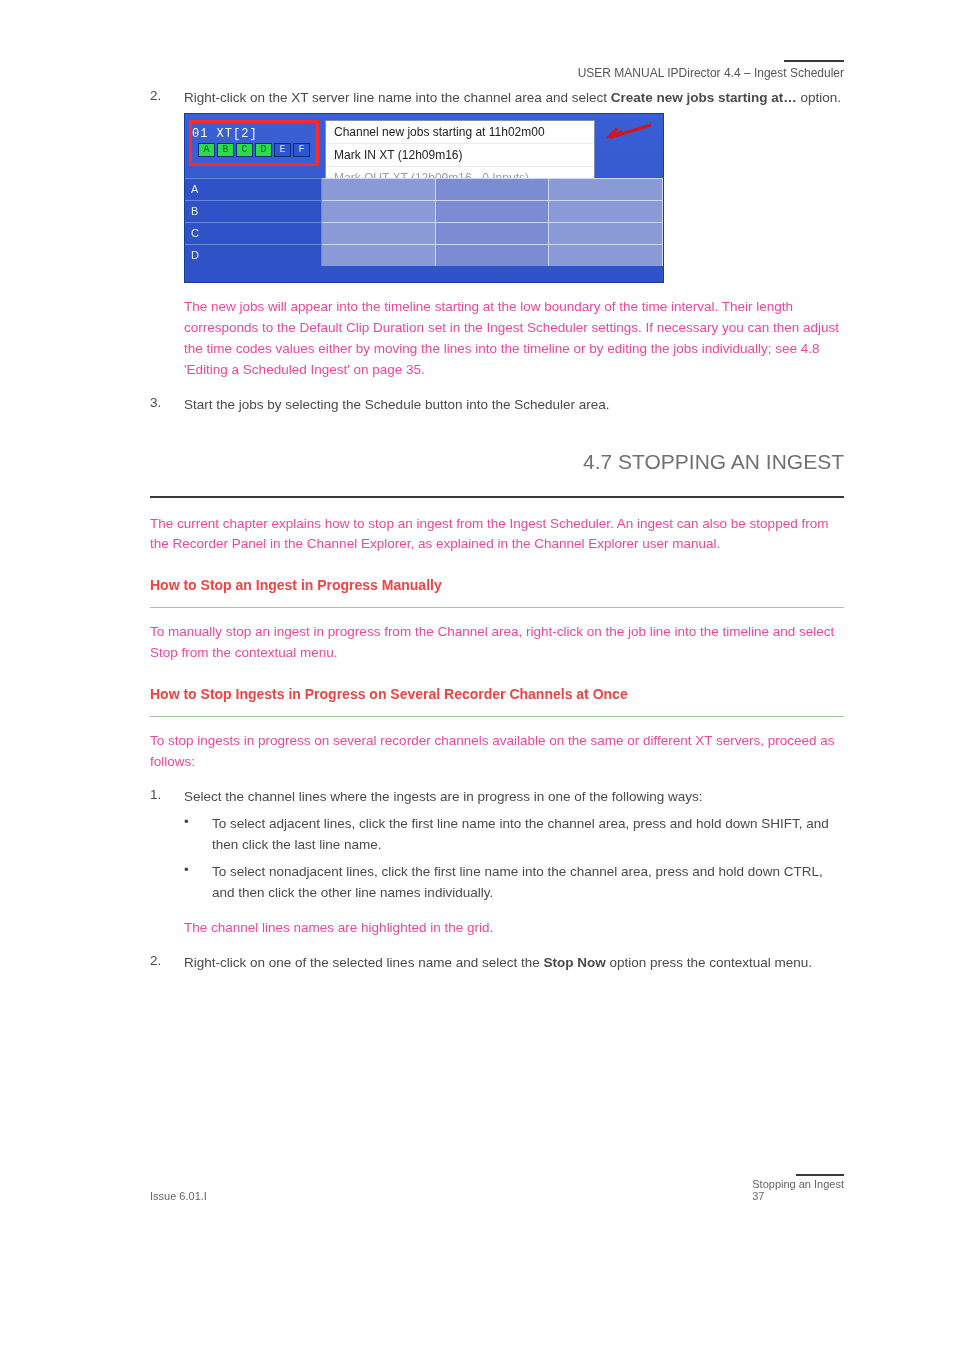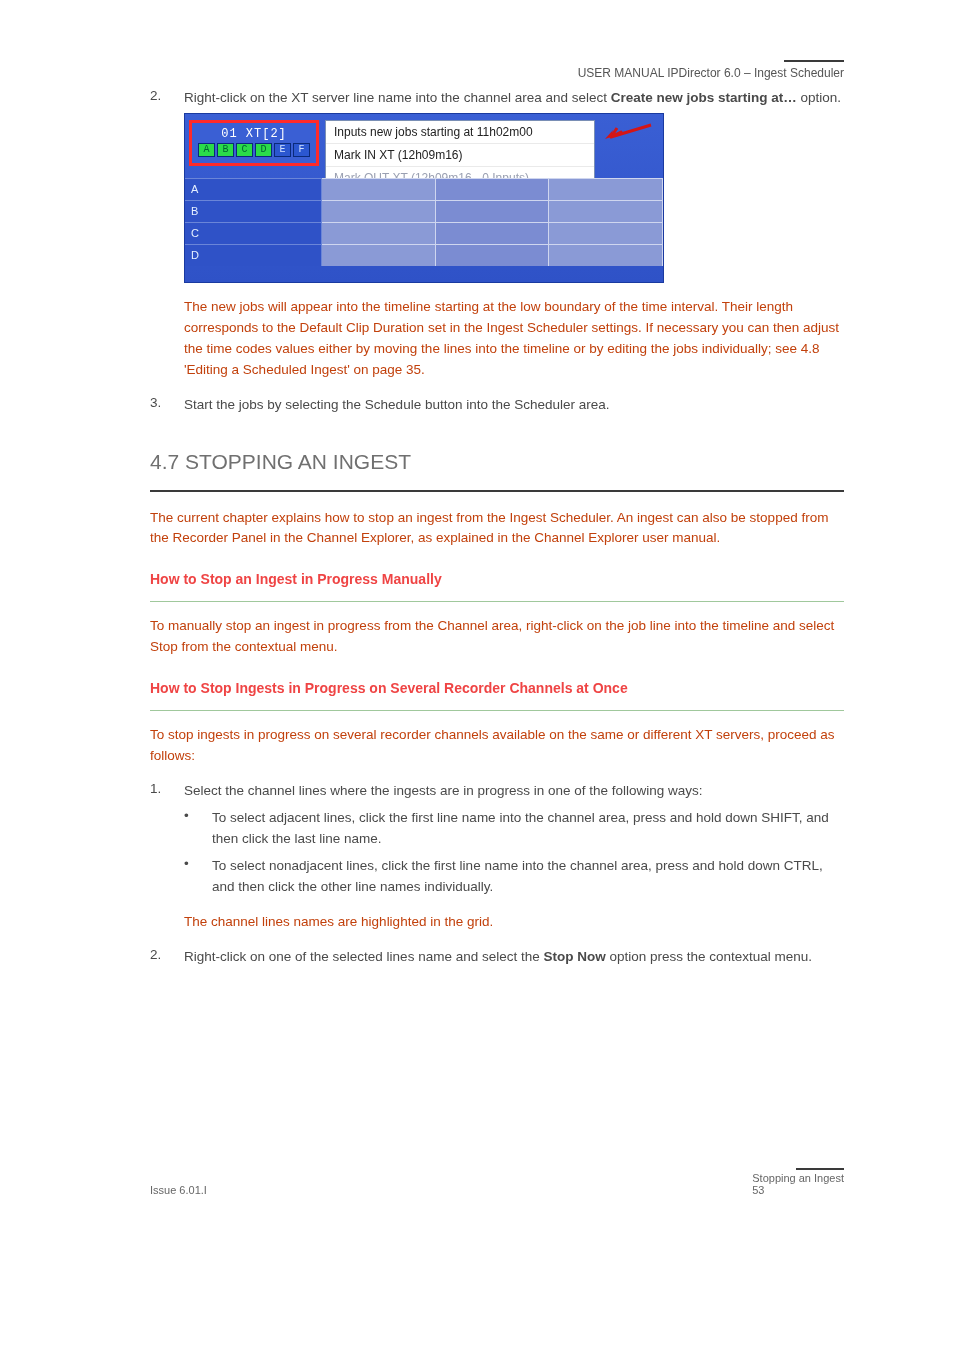--- a/index.html
+++ b/index.html
@@ -2,64 +2,64 @@
 <html><head>
 <meta charset="utf-8">
 <style>
   * { box-sizing: border-box; margin: 0; padding: 0; }
   html, body { width: 954px; background: #fff; font-family: Arial, Helvetica, sans-serif; color: #4a4a4a; }
   .page { width: 954px; padding: 60px 110px 40px 150px; }
   .header-line { height: 2px; background: #3a3a3a; width: 60px; float: right; margin-top: 0; }
   .clear { clear: both; }
   .header-text { text-align: right; font-size: 12px; color: #555; margin-top: 4px; }
 
-  .body-text { font-size: 13.5px; line-height: 1.55; color: #c2410c; margin: 14px 0; }
+  .body-text { font-size: 13.5px; line-height: 1.55; color: #ec4899; margin: 14px 0; }
   .list-row { display: flex; margin: 8px 0 4px 0; }
   .list-num { width: 34px; font-size: 13.5px; color: #4a4a4a; }
   .list-txt { flex: 1; font-size: 13.5px; line-height: 1.55; color: #4a4a4a; }
 
   
   .shot-wrap { margin: 2px 0 10px 34px; width: 480px; height: 170px; position: relative; background: linear-gradient(#3a5fd4,#2f52c7); border: 1px solid #1a3aa0; }
   .xt-box { position: absolute; left: 4px; top: 6px; width: 130px; border: 3px solid #ff2a2a; background: #3a5fd4; }
-  .xt-title { text-align: center; color: #ffffff; font-family: "Courier New", monospace; font-size: 12px; padding: 4px 0 2px; letter-spacing: 1px; }
+  .xt-title { text-align: left; color: #ffffff; font-family: "Courier New", monospace; font-size: 12px; padding: 4px 0 2px; letter-spacing: 1px; }
   .xt-chips { display: flex; justify-content: center; gap: 2px; padding: 0 4px 6px; }
   .chip { width: 17px; height: 14px; display: flex; align-items: center; justify-content: center; font-family: "Courier New", monospace; font-size: 10px; border: 1px solid #0a2a7a; }
   .chip.green { background: #2bdc4a; color: #063; }
   .chip.blue  { background: #2b57d0; color: #cfe0ff; }
   .menu-box { position: absolute; left: 140px; top: 6px; width: 270px; background: #fff; border: 1px solid #7a8fb5; }
   .menu-item { font-size: 12px; padding: 4px 8px; color: #222; border-bottom: 1px solid #eaeaea; }
   .menu-item.disabled { color: #9aa0b2; }
   .arrow { position: absolute; left: 418px; top: 8px; width: 50px; height: 20px; }
   .arrow svg { width: 50px; height: 20px; }
   .rows-area { position: absolute; left: 0; right: 0; top: 64px; bottom: 0; }
   .xtrow { height: 22px; display: flex; }
   .xtcell-label { width: 137px; background: #2f52c7; color: #e6f0ff; font-family: Verdana, sans-serif; font-size: 11px; padding-left: 6px; display: flex; align-items: center; border-right: 1px solid #6a85d8; border-top: 1px solid #6a85d8; }
   .xtcell { flex: 1; background: #8a9ad6; border-right: 1px solid #cfd6ef; border-top: 1px solid #cfd6ef; }
   .xtcell-odd { background: #7b8cd2; }
 
-  h2.sec { font-size: 21px; font-weight: normal; color: #707070; margin: 34px 0 16px; }
+  h2.sec { font-size: 21px; font-weight: normal; color: #707070; margin: 34px 0 22px; text-align: right; }
   .rule-thick { height: 2px; background: #3a3a3a; margin-bottom: 16px; }
   .rule-thin { height: 1px; background: #a0c89c; margin: 14px 0; }
   h3.sub { font-size: 14px; font-weight: bold; color: #ef4444; margin: 22px 0 6px; }
   .bullet-row { display: flex; margin: 6px 0; }
   .bullet-dot { width: 28px; font-size: 13.5px; color: #4a4a4a; }
   .bullet-txt { flex: 1; font-size: 13.5px; line-height: 1.55; color: #4a4a4a; }
 
   .footer { margin-top: 200px; display: flex; justify-content: space-between; align-items: flex-end; font-size: 11px; color: #666; }
   .footer-right { }
   .footer-line { height: 2px; background: #3a3a3a; width: 48px; margin-left: auto; margin-bottom: 2px; }
 </style>
 </head>
 <body>
 
 <div class="page">
 
   <div class="header-line"></div>
   <div class="clear"></div>
-  <div class="header-text">USER MANUAL IPDirector 6.0 – Ingest Scheduler</div>
+  <div class="header-text">USER MANUAL IPDirector 4.4 – Ingest Scheduler</div>
 
   <div class="list-row">
     <div class="list-num">2.</div>
     <div class="list-txt">
       <span>Right-click on the XT server line name into the channel area and select</span><b> Create new jobs starting at…</b><span> option.</span>
     </div>
   </div>
 
   <div class="shot-wrap">
     <div class="xt-box">
@@ -67,21 +67,21 @@
       <div class="xt-chips">
         <div class="chip green">A</div>
         <div class="chip green">B</div>
         <div class="chip green">C</div>
         <div class="chip green">D</div>
         <div class="chip blue">E</div>
         <div class="chip blue">F</div>
       </div>
     </div>
     <div class="menu-box">
-      <div class="menu-item">Inputs new jobs starting at 11h02m00</div>
+      <div class="menu-item">Channel new jobs starting at 11h02m00</div>
       <div class="menu-item">Mark IN XT (12h09m16)</div>
       <div class="menu-item disabled">Mark OUT XT (12h09m16 - 0 Inputs)</div>
     </div>
     <div class="arrow">
       <svg viewBox="0 0 50 20">
           <path d="M48 3 L8 15 L18 10 L8 15 L14 6" fill="none" stroke="#d41515" stroke-width="3" stroke-linejoin="round"></path>
           <path d="M8 15 L2 17 L10 8 Z" fill="#d41515"></path>
         </svg>
     </div>
     <div class="rows-area">
@@ -154,17 +154,17 @@
     <div class="list-txt">
       <span>Right-click on one of the selected lines name and select the </span><b>Stop Now</b><span> option press the contextual menu.</span>
     </div>
   </div>
 
   <div class="footer">
     <div>Issue 6.01.I</div>
     <div class="footer-right">
       <div class="footer-line"></div>
       <div>Stopping an Ingest</div>
-      <div>53</div>
+      <div>37</div>
     </div>
   </div>
 
 </div>
 
 </body></html>

